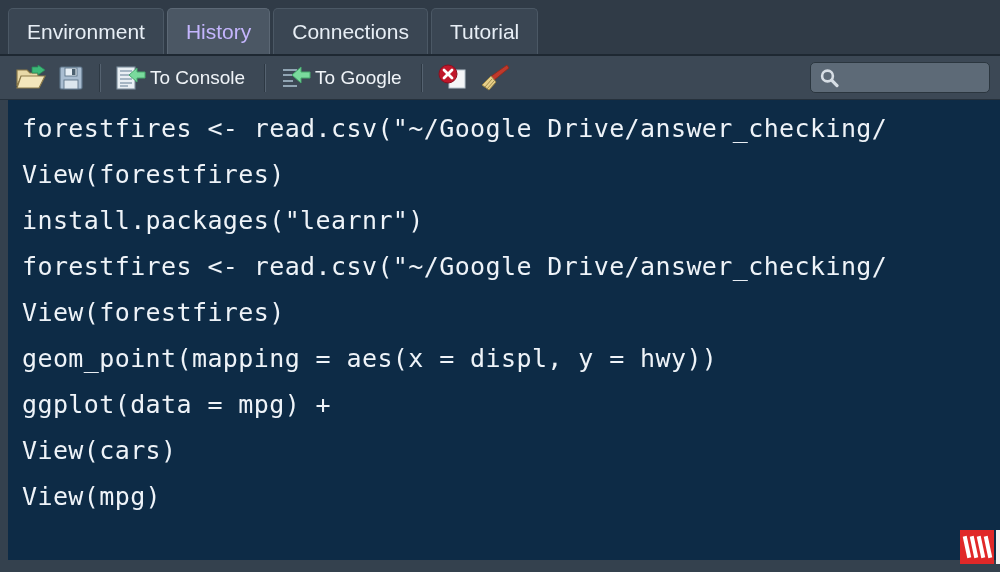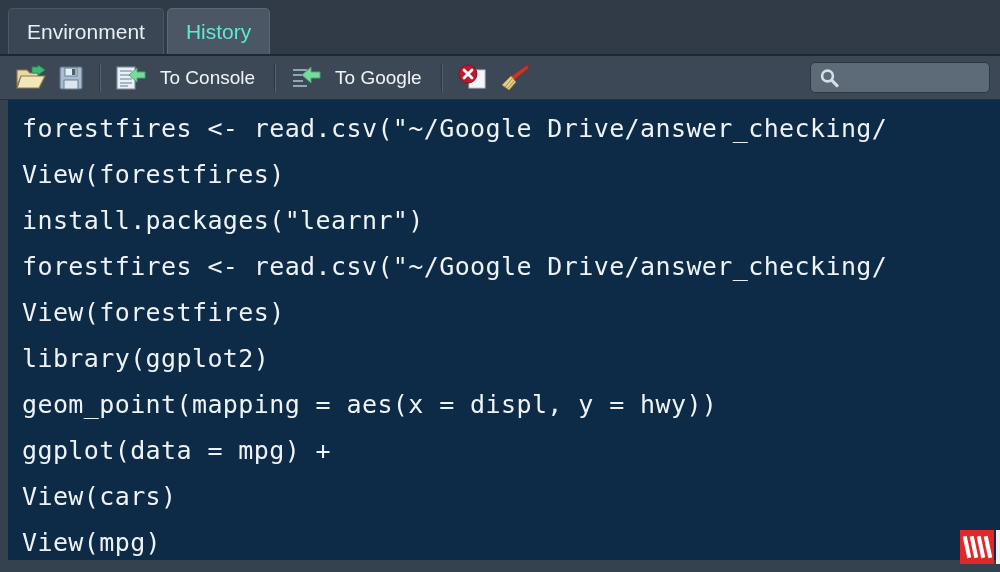--- a/index.html
+++ b/index.html
@@ -39,21 +39,21 @@
     border-bottom: none;
     border-radius: 5px 5px 0 0;
     line-height: 1;
     white-space: nowrap;
     user-select: none;
     text-align: right;
   }
   .tab.active {
     background: #4b5764;
     border-color: #5c6875;
-    color: #5eead4;
+    color: #c4b5fd;
   }
   .tabfill {
     flex: 1 1 auto;
     height: 46px;
     background: #303b47;
   }
 
   
   .toolbar {
     position: absolute;
@@ -63,21 +63,21 @@
     display: flex;
     align-items: center;
     padding: 0 10px;
     border-bottom: 1px solid #26313c;
   }
   .tb-btn {
     display: flex;
     align-items: center;
     height: 34px;
     padding: 0 6px;
-    gap: 14px;
+    gap: 4px;
     color: #f0f4f8;
     font-size: 19px;
     white-space: nowrap;
     user-select: none;
   }
   .tb-label { line-height: 1; padding-right: 4px; }
   .tb-sep {
     width: 2px; height: 28px;
     background: #556270;
     border-left: 1px solid #2d3843;
@@ -176,20 +176,26 @@
 <body>
 
 <div id="app">
 
   <div class="tabbar">
     <div class="tab">
       <span>Environment</span>
     </div>
     <div class="tab active">
       <span>History</span>
+    </div>
+    <div class="tab">
+      <span>Connections</span>
+    </div>
+    <div class="tab">
+      <span>Tutorial</span>
     </div>
     <div class="tabfill"></div>
   </div>
 
   <div class="toolbar">
 
     <div class="tb-btn">
       <span class="icon">
         <svg width="30" height="26" viewBox="0 0 30 26">
           <path d="M1 5 h10 l3 3 h8 v4 H5 L1 21 Z" fill="#e8d9a8" stroke="#8b7a4a" stroke-width="1.2"></path>
@@ -288,21 +294,20 @@
 
   </div>
 
   <div class="pane">
     <div class="code">
       <div class="codeline">forestfires &lt;- read.csv("~/Google Drive/answer_checking/</div>
       <div class="codeline">View(forestfires)</div>
       <div class="codeline">install.packages("learnr")</div>
       <div class="codeline">forestfires &lt;- read.csv("~/Google Drive/answer_checking/</div>
       <div class="codeline">View(forestfires)</div>
-      <div class="codeline">library(ggplot2)</div>
       <div class="codeline">geom_point(mapping = aes(x = displ, y = hwy))</div>
       <div class="codeline">ggplot(data = mpg) +</div>
       <div class="codeline">View(cars)</div>
       <div class="codeline">View(mpg)</div>
     </div>
   </div>
 
   <div class="corner-badge">
     <div class="badge-red"></div>
     <div class="badge-white"></div>

